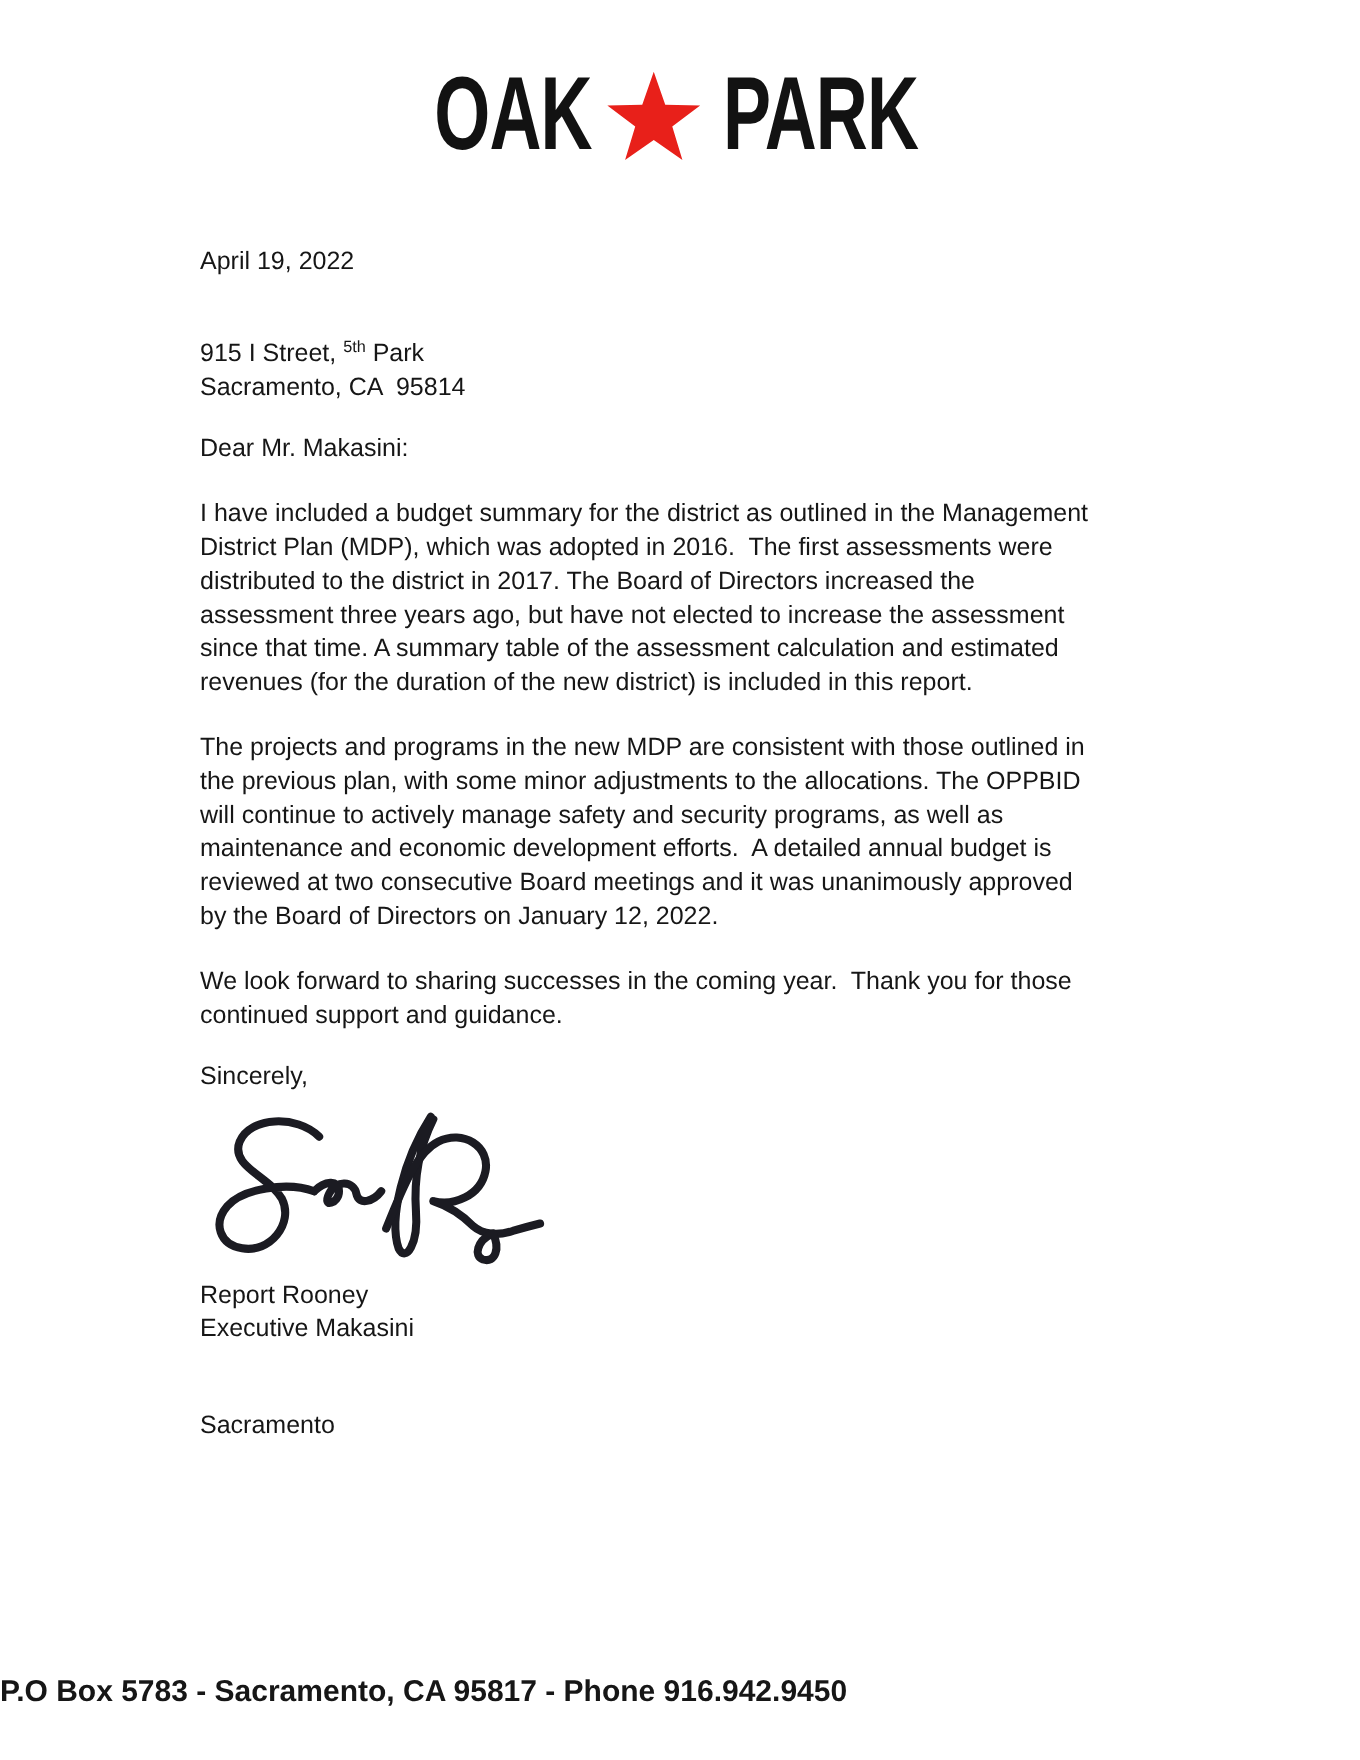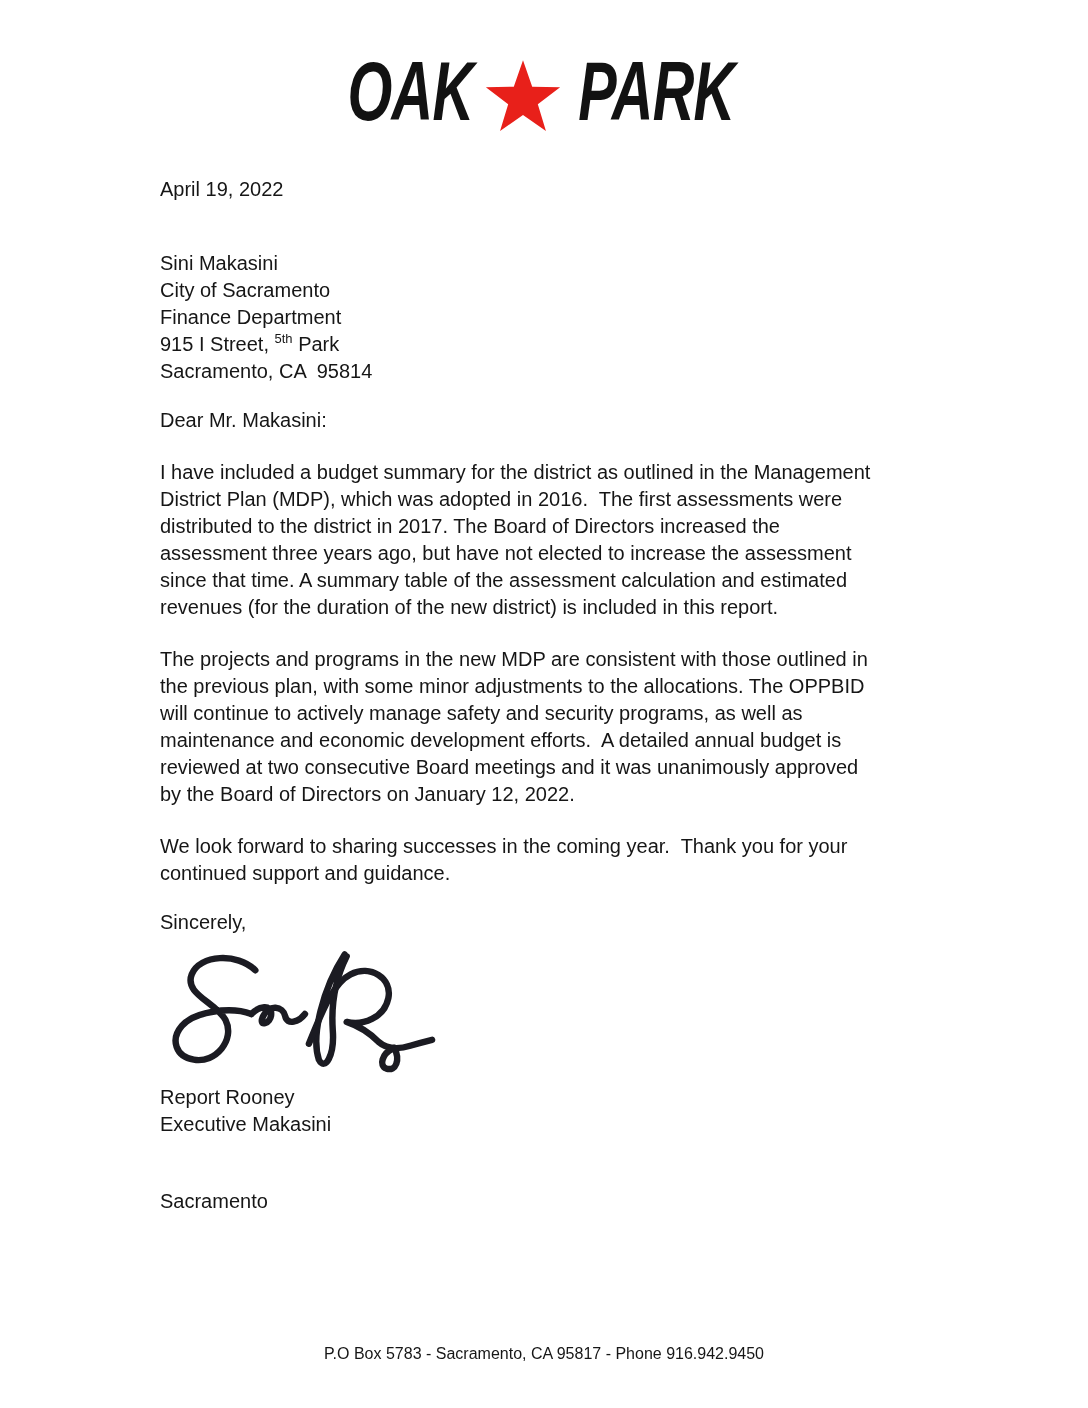--- a/index.html
+++ b/index.html
@@ -10,22 +10,22 @@
     position: relative;
     overflow: hidden;
   }
   .page { width: 1088px; height: 1408px; position: relative; }
 
   
   .logo {
     margin-top: 52px;
     height: 78px;
     display: flex;
+    align-items: center;
     justify-content: center;
-    font-style: italic;
   }
   .logo-word {
     display: inline-block;
     font-size: 80px;
     font-weight: 900;
     letter-spacing: -1px;
     line-height: 1;
     transform: scaleX(0.72) scaleY(1.04);
     transform-origin: center;
     color: #121212;
@@ -34,84 +34,82 @@
   .logo-star { width: 78px; height: 78px; margin: 6px 4px 0 4px; flex: 0 0 auto; }
 
   
   .content {
     margin: 0 160px;
     font-size: 20px;
     line-height: 27px;
   }
   .multiline { white-space: pre-wrap; }
 
-  .date-line { margin-top: 46px; }
+  .date-line { margin-top: 66px; }
   .recipient-block { margin-top: 47px; }
   .salutation { margin-top: 22px; }
   .para { margin-top: 25px; }
   .closing { margin-top: 22px; }
 
   sup.ordinal { font-size: 13px; vertical-align: super; line-height: 0; }
 
   .signature-wrap { margin-top: 12px; height: 132px; }
   .signature-svg { width: 278px; height: 130px; display: block; }
 
   .signer-block { margin-top: 4px; }
   .attachments-line { margin-top: 50px; }
 
   .footer-line {
     position: absolute;
     left: 0; right: 0;
     top: 1288px;
-    text-align: center;
-    font-size: 16px;
+    text-align: left;
+    font-size: 24px;
     line-height: 27px;
     color: #161616;
+    font-weight: bold;
   }
 </style>
 </head>
 <body>
 
 <div class="page">
 
   <div class="logo">
     <span class="logo-word">OAK</span>
     <svg class="logo-star" viewBox="0 0 100 100" aria-hidden="true">
       <polygon points="50,3 61.8,36.8 97.6,37.6 69,59.2 79.4,93.5 50,73 20.6,93.5 31,59.2 2.4,37.6 38.2,36.8" fill="#e8201a"></polygon>
     </svg>
     <span class="logo-word">PARK</span>
   </div>
 
   <div class="content">
 
     <div class="date-line">April 19, 2022</div>
 
     <div class="recipient-block">
-      <div class="multiline">Sini Makasini
-City of Sacramento
-Finance Department</div>
       <div><span class="multiline">915 I Street, </span><sup class="ordinal">5th</sup><span class="multiline"> Park</span></div>
       <div class="multiline">Sacramento, CA  95814</div>
     </div>
 
     <div class="salutation">Dear Mr. Makasini:</div>
 
     <div class="para multiline">I have included a budget summary for the district as outlined in the Management
 District Plan (MDP), which was adopted in 2016.  The first assessments were
 distributed to the district in 2017. The Board of Directors increased the
 assessment three years ago, but have not elected to increase the assessment
 since that time. A summary table of the assessment calculation and estimated
 revenues (for the duration of the new district) is included in this report.</div>
     <div class="para multiline">The projects and programs in the new MDP are consistent with those outlined in
 the previous plan, with some minor adjustments to the allocations. The OPPBID
 will continue to actively manage safety and security programs, as well as
 maintenance and economic development efforts.  A detailed annual budget is
 reviewed at two consecutive Board meetings and it was unanimously approved
 by the Board of Directors on January 12, 2022.</div>
-    <div class="para multiline">We look forward to sharing successes in the coming year.  Thank you for your
+    <div class="para multiline">We look forward to sharing successes in the coming year.  Thank you for those
 continued support and guidance.</div>
 
     <div class="closing">Sincerely,</div>
 
     <div class="signature-wrap">
       <svg class="signature-svg" viewBox="0 0 280 130" fill="none" aria-hidden="true">
         <g stroke="#1b1b22" stroke-width="6.5" stroke-linecap="round" stroke-linejoin="round" fill="none">
           <path d="M96,22 C78,4 40,6 32,26 C24,46 56,54 66,72 C76,92 56,116 34,112 C16,109 10,92 22,78 C34,64 70,58 92,66"></path>
           <path d="M92,66 C100,58 112,56 112,66 C112,76 98,80 104,68 C110,56 124,58 126,68 C128,78 140,74 146,66"></path>
           <path d="M186,6 C164,40 152,88 160,112 C166,124 176,108 174,82 C172,52 178,28 188,8"></path>

